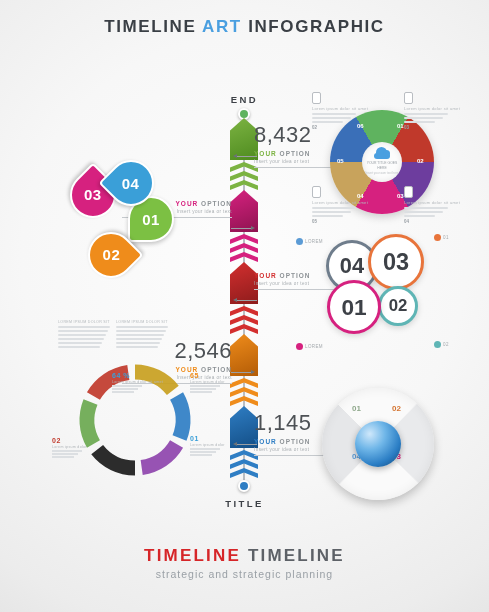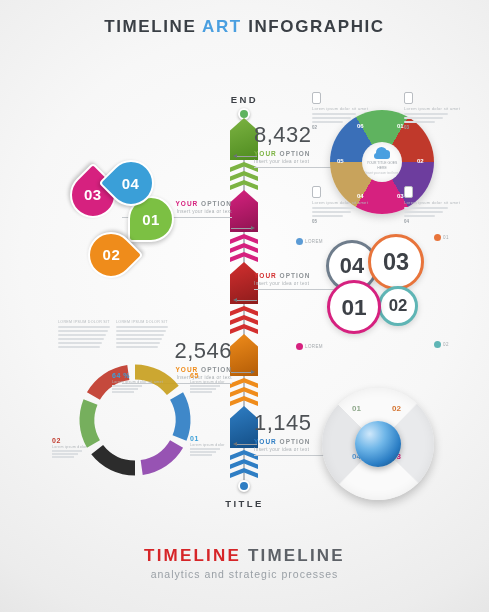--- a/index.html
+++ b/index.html
@@ -379,14 +379,14 @@
     <div style="position: absolute; left: 322px; top: 388px; width: 112px; height: 112px; border-radius: 50%; background: conic-gradient(from -45deg, rgb(250, 250, 250) 0deg, rgb(250, 250, 250) 88deg, rgb(233, 234, 236) 90deg, rgb(233, 234, 236) 178deg, rgb(250, 250, 250) 180deg, rgb(250, 250, 250) 268deg, rgb(230, 231, 233) 270deg, rgb(230, 231, 233) 358deg); box-shadow: rgba(0, 0, 0, 0.22) 0px 4px 10px, rgba(0, 0, 0, 0.06) 0px 0px 12px inset;"></div>
     <div style="position: absolute; left: 352px; top: 404px; font-size: 8px; font-weight: bold; color: rgb(143, 168, 140);">01</div>
     <div style="position: absolute; left: 392px; top: 404px; font-size: 8px; font-weight: bold; color: rgb(212, 115, 47);">02</div>
     <div style="position: absolute; left: 392px; top: 452px; font-size: 8px; font-weight: bold; color: rgb(214, 33, 127);">03</div>
     <div style="position: absolute; left: 352px; top: 452px; font-size: 8px; font-weight: bold; color: rgb(91, 155, 213);">04</div>
     <div class="globe" style="position: absolute; left: 355px; top: 421px; width: 46px; height: 46px;"></div>
   </div>
 
 <div class="bot-head">
   <div class="bot-title"><span class="accent">TIMELINE</span><span> TIMELINE</span></div>
-  <div class="bot-sub">analytics and strategic processes</div>
+  <div class="bot-sub">strategic and strategic planning</div>
 </div>
 
 </body></html>

